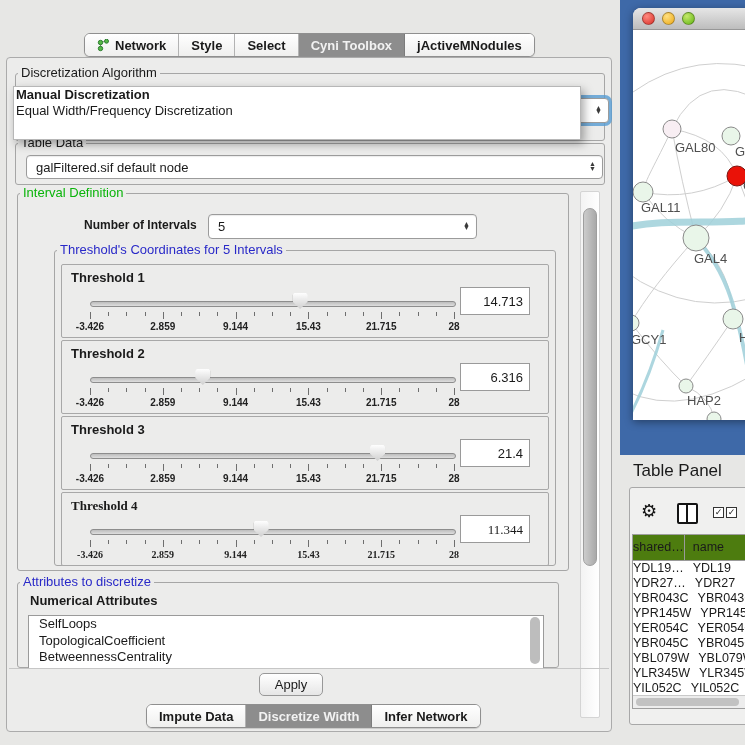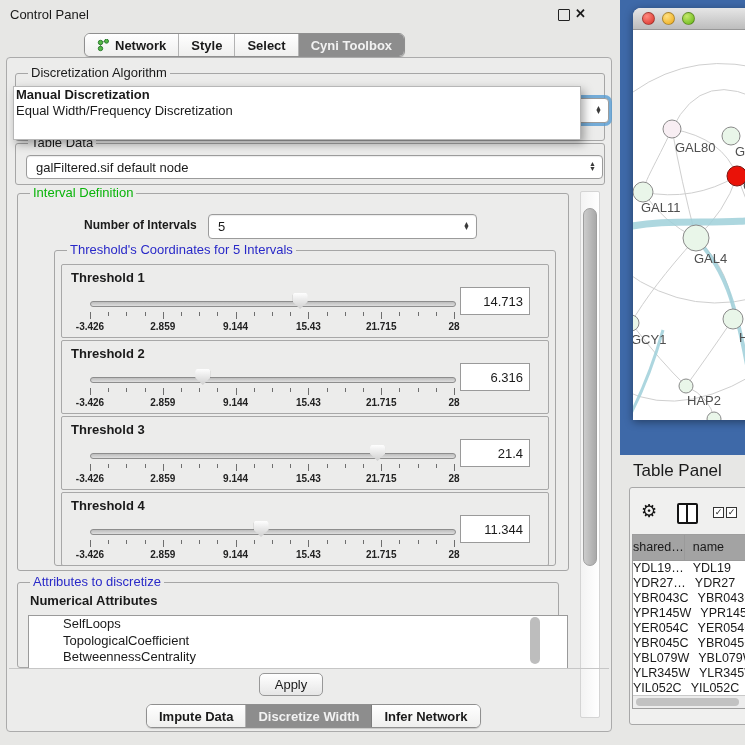--- a/index.html
+++ b/index.html
@@ -15,21 +15,21 @@
     overflow:hidden;background:#fff;box-shadow:0 1px 1px rgba(0,0,0,.15);}
   .tab{display:flex;align-items:center;gap:5px;padding:0 12px;font-size:13px;font-weight:600;
     background:linear-gradient(#ffffff,#efefee);border-right:1px solid #b3b3b3;white-space:nowrap;}
   .tab:last-child{border-right:none;}
   .tab.sel{background:#8d8d8d;color:#f2f2f2;border-right-color:#7c7c7c;}
   #top-tabs{left:84px;top:33px;}
   #bottom-tabs{left:146px;top:704px;z-index:6;}
   #content-panel{position:absolute;left:6px;top:57px;width:604px;height:673px;background:#ececeb;
     border:1px solid #ababab;border-radius:4px;}
   .group{position:absolute;border:1px solid #a6a6a6;border-radius:3px;}
-  .legend{position:absolute;top:-8px;left:12px;background:#ececeb;padding:0 3px;font-size:13px;line-height:14px;white-space:nowrap;}
+  .legend{position:absolute;top:-8px;left:2px;background:#ececeb;padding:0 3px;font-size:13px;line-height:14px;white-space:nowrap;}
   .legend.green{color:#0ab40a;}
   .legend.blue{color:#2929c8;}
   .combo{position:absolute;background:#fff;border:1px solid #9b9b9b;border-radius:4px;font-size:13px;
     display:flex;align-items:center;padding-left:9px;box-shadow:inset 0 1px 1px rgba(0,0,0,.08);}
   .stepper{position:absolute;right:6px;top:50%;transform:translateY(-50%);display:flex;flex-direction:column;
     font-size:7px;line-height:4.6px;color:#3a3a3a;text-align:center;}
   
   #algo-popup{position:absolute;left:6px;top:28px;width:566px;height:52px;background:#fff;
     border:1px solid #b7b7b7;box-shadow:3px 4px 9px rgba(0,0,0,.35);z-index:50;}
   #algo-popup .ph{margin-top:3px;text-align:center;color:#b4b4b4;font-size:12.5px;height:16px;}
@@ -42,21 +42,21 @@
   .th-track{position:absolute;left:28px;top:36px;width:364px;height:4px;border:1px solid #8d8d8d;border-radius:3px;
     background:linear-gradient(#bdbdbd,#dedede);}
   .th-handle{position:absolute;top:28px;width:15px;height:16px;background:linear-gradient(#fefefe,#cfcfcf);
     clip-path:polygon(10% 0,90% 0,100% 12%,100% 55%,50% 100%,0 55%,0 12%);filter:drop-shadow(0 0 1px #777);}
   .tick{position:absolute;top:47px;width:1px;height:4px;background:#6e6e6e;}
   .tick.major{height:7px;}
   .slabel{position:absolute;top:56px;transform:translateX(-50%);font-size:10px;font-weight:bold;color:#222;}
   .th-value{position:absolute;left:398px;top:22px;width:62px;height:26px;background:#fff;border:1px solid #9a9a9a;
     font-size:13px;text-align:right;line-height:27px;padding-right:6px;}
   
-  #attr-list{position:absolute;left:10px;top:32px;width:514px;height:52px;background:#fff;border:1px solid #9a9a9a;overflow:hidden;padding-left:24px;}
+  #attr-list{position:absolute;left:10px;top:32px;width:514px;height:52px;background:#fff;border:1px solid #9a9a9a;overflow:hidden;}
   #attr-list .item{font-size:13px;line-height:16.5px;padding-left:10px;white-space:nowrap;}
   #attr-list-sb{position:absolute;right:2px;top:2px;width:10px;height:47px;background:#bdbdbd;border-radius:5px;}
   
   #v-scroll{position:absolute;left:573px;top:133px;width:18px;height:525px;background:linear-gradient(90deg,#f3f3f3,#ffffff);
     border:1px solid #d4d4d4;border-radius:2px;}
   #v-thumb{position:absolute;left:2px;top:16px;width:12px;height:356px;border:1px solid #9e9e9e;border-radius:7px;
     background:linear-gradient(90deg,#cccccc,#a9a9a9);}
   #apply-sep{position:absolute;left:2px;top:610px;width:600px;height:1px;background:#c6c6c6;}
   #apply-btn{position:absolute;left:252px;top:615px;width:62px;height:21px;border:1px solid #989898;border-radius:5px;
     background:linear-gradient(#ffffff,#e6e6e6);font-size:13px;text-align:center;line-height:21px;}
@@ -74,59 +74,57 @@
   
   #tp-title{position:absolute;left:633px;top:461px;font-size:17px;}
   #tp-box{position:absolute;left:629px;top:487px;width:130px;height:236px;background:#f0f0ef;border:1px solid #a8a8a8;border-radius:3px;}
   #tp-gear{position:absolute;left:11px;top:12px;font-size:18px;color:#141414;}
   #tp-split{position:absolute;left:47px;top:15px;width:17px;height:17px;background:#fff;border:2px solid #141414;border-radius:2px;}
   #tp-split::after{content:"";position:absolute;left:7px;top:0;width:2px;height:17px;background:#141414;}
   .tp-check{position:absolute;top:19px;width:9px;height:9px;border:1.5px solid #333;background:#fff;font-size:9px;line-height:9px;text-align:center;}
   #tp-chk1{left:83px;} #tp-chk2{left:96px;}
   #tp-table{position:absolute;left:632px;top:534px;width:113px;height:173px;border-left:1px solid #9e9e9e;
     border-top:1px solid #9e9e9e;border-bottom:1px solid #9e9e9e;background:#fff;overflow:hidden;font-size:12.5px;}
-  #tp-head{display:flex;height:25px;border-bottom:1px solid #9a9a9a;background:#a3a3a3;}
+  #tp-head{display:flex;height:25px;border-bottom:1px solid #9a9a9a;background:#4d7c0f;}
   .hcell{box-sizing:border-box;height:25px;line-height:25px;}
   .hcell.c1{width:74px;text-align:center;border-right:1px solid #9a9a9a;}
   .hcell.c2{width:90px;padding-left:8px;}
   .trow{display:flex;height:15px;line-height:15px;}
   .tcell.c1{width:74px;text-align:center;border-right:1px solid transparent;}
   .tcell.c2{width:90px;padding-left:8px;white-space:nowrap;}
   #tp-hscroll{position:absolute;left:0px;top:160px;width:113px;height:12px;background:#ededed;border-top:1px solid #c9c9c9;}
   #tp-hthumb{position:absolute;left:3px;top:2px;width:103px;height:8px;background:#c2c2c2;border-radius:4px;}
 </style>
 </head>
 <body>
 
 <div id="screen">
 
-  <div id="cp-titlebar">
-    <span id="cp-title">Control Panel</span>
-    <span id="float-ico"></span>
-    <span id="close-ico">✕</span>
-  </div>
 
   <div id="top-tabs" class="tabstrip">
     <div class="tab">
       <svg class="net-ico" viewBox="0 0 13 13">
         <path d="M3.5 3.5 L3.5 9.5 M3.5 3.5 L9 2" stroke="#8a8a8a" stroke-width="1" fill="none"></path>
         <circle cx="3.5" cy="3.5" r="2.2" fill="#57b947" stroke="#2e7d32"></circle>
         <circle cx="3.5" cy="9.5" r="2.2" fill="#57b947" stroke="#2e7d32"></circle>
         <circle cx="9.5" cy="2.2" r="2" fill="#57b947" stroke="#2e7d32"></circle>
       </svg>
       <span>Network</span>
     </div>
     <div class="tab">
         <span>Style</span>
       </div>
     <div class="tab">
         <span>Select</span>
       </div>
     <div class="tab sel">
         <span>Cyni Toolbox</span>
+      </div>
+    <div class="tab">
+        <span>jActiveMNodules</span>
       </div>
   </div>
 
   <div id="content-panel">
 
     <div class="group" style="left:8px;top:15px;width:588px;height:66px;">
       <span class="legend">Discretization Algorithm</span>
       <div class="combo" style="left:10px;top:24px;width:572px;height:23px;box-shadow:0 0 0 3px rgba(86,156,211,.8);">
         <div class="stepper">
           <span>▲</span>
@@ -257,21 +255,21 @@
               <div class="tick" style="left: 373.8px;"></div>
               <div class="tick major" style="left: 392px;"></div>
               <div class="slabel" style="left: 28px;">-3.426</div>
               <div class="slabel" style="left: 100.8px;">2.859</div>
               <div class="slabel" style="left: 173.6px;">9.144</div>
               <div class="slabel" style="left: 246.4px;">15.43</div>
               <div class="slabel" style="left: 319.2px;">21.715</div>
               <div class="slabel" style="left: 392px;">28</div>
               <div class="th-value">21.4</div>
             </div>
-            <div class="th-box" style="top: 241px;">
+            <div class="th-box" style="top: 241px; font-family: Liberation Serif, serif;">
               <div class="th-label">Threshold 4</div>
               <div class="th-track"></div>
               <div class="th-handle" style="left: 191.577px;"></div>
               <div class="tick major" style="left: 28px;"></div>
               <div class="tick" style="left: 46.2px;"></div>
               <div class="tick" style="left: 64.4px;"></div>
               <div class="tick" style="left: 82.6px;"></div>
               <div class="tick major" style="left: 100.8px;"></div>
               <div class="tick" style="left: 119px;"></div>
               <div class="tick" style="left: 137.2px;"></div>

